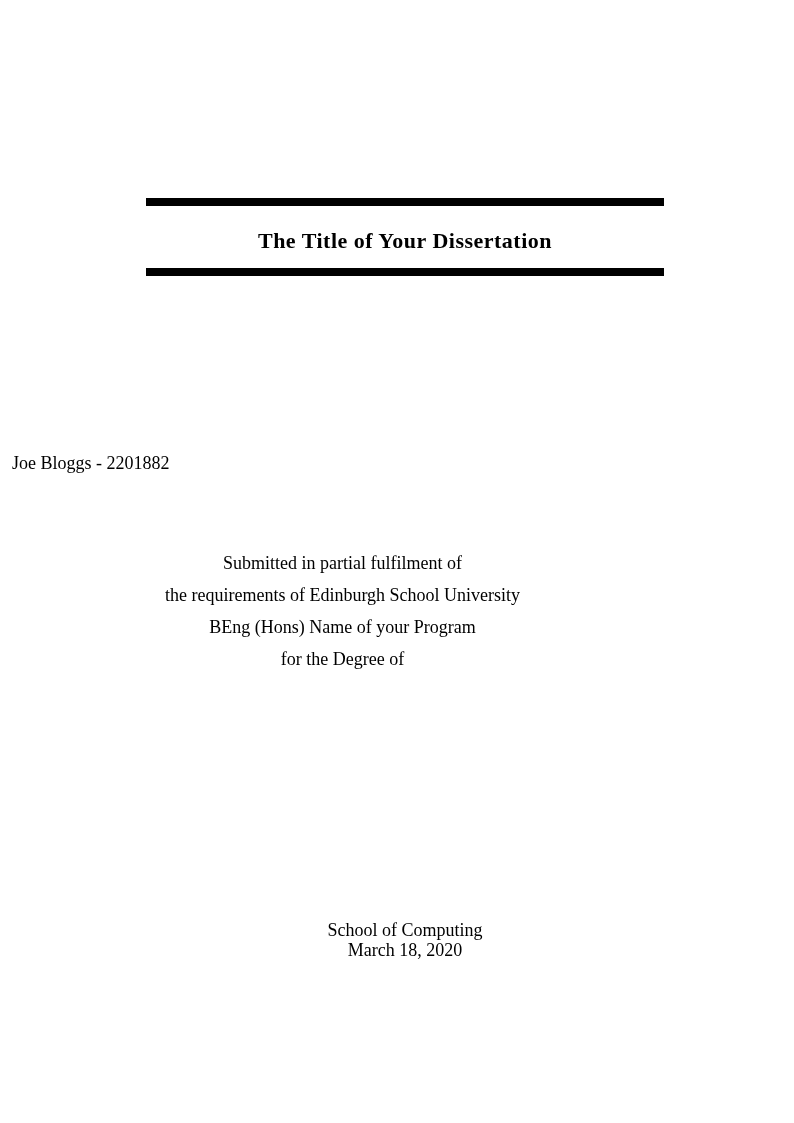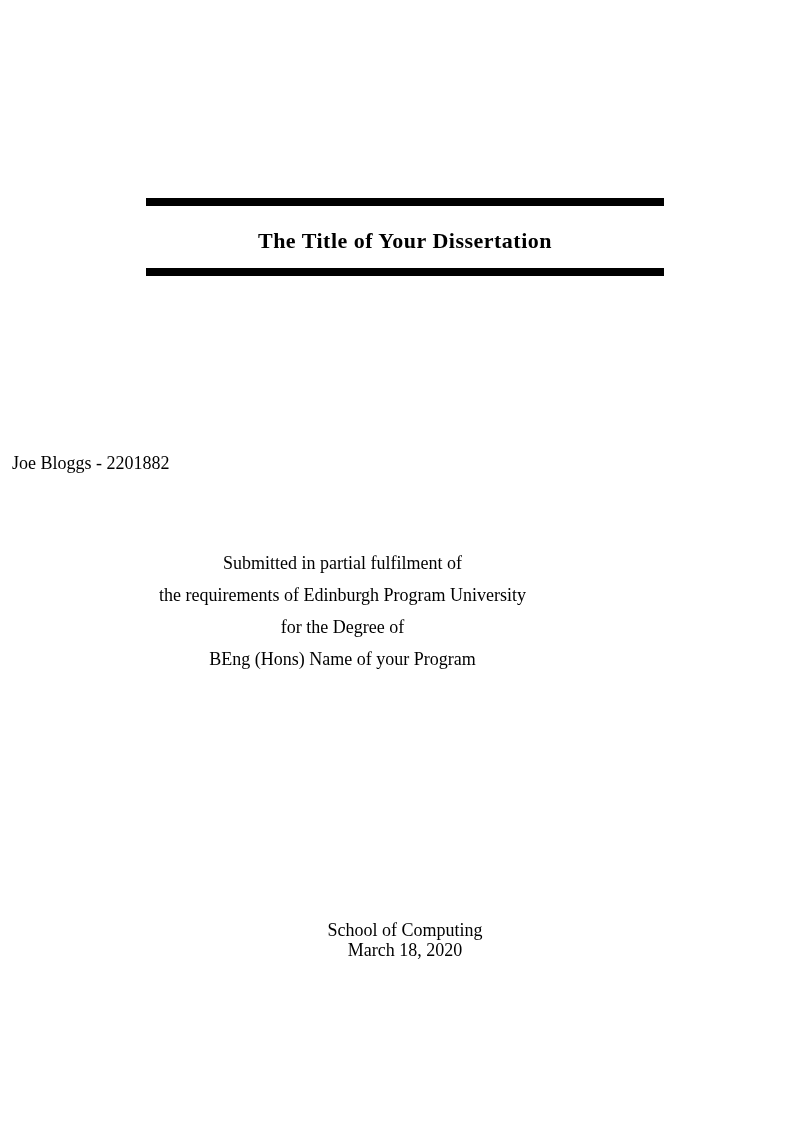--- a/index.html
+++ b/index.html
@@ -80,22 +80,22 @@
   <div class="rule rule-top"></div>
 
   <h1 class="doc-title">The Title of Your Dissertation</h1>
 
   <div class="rule rule-bottom"></div>
 
   <div class="author-line">Joe Bloggs - 2201882</div>
 
   <div class="submission-block">
     <div>Submitted in partial fulfilment of</div>
-    <div>the requirements of Edinburgh Program University</div>
+    <div>the requirements of Edinburgh School University</div>
+    <div>BEng (Hons) Name of your Program</div>
     <div>for the Degree of</div>
-    <div>BEng (Hons) Name of your Program</div>
   </div>
 
   <div class="school-line">School of Computing</div>
 
   <div class="date-line">March 18, 2020</div>
 
 </div>
 
 </body></html>

